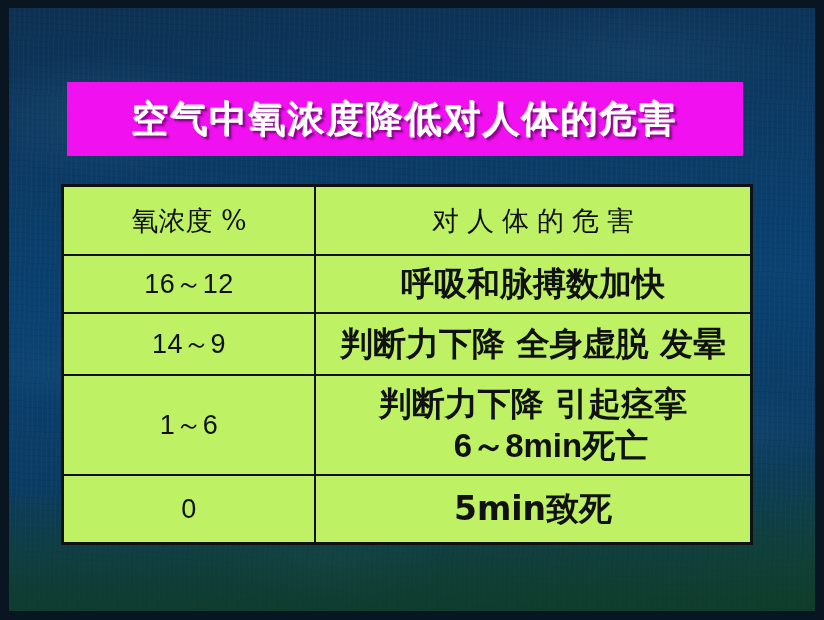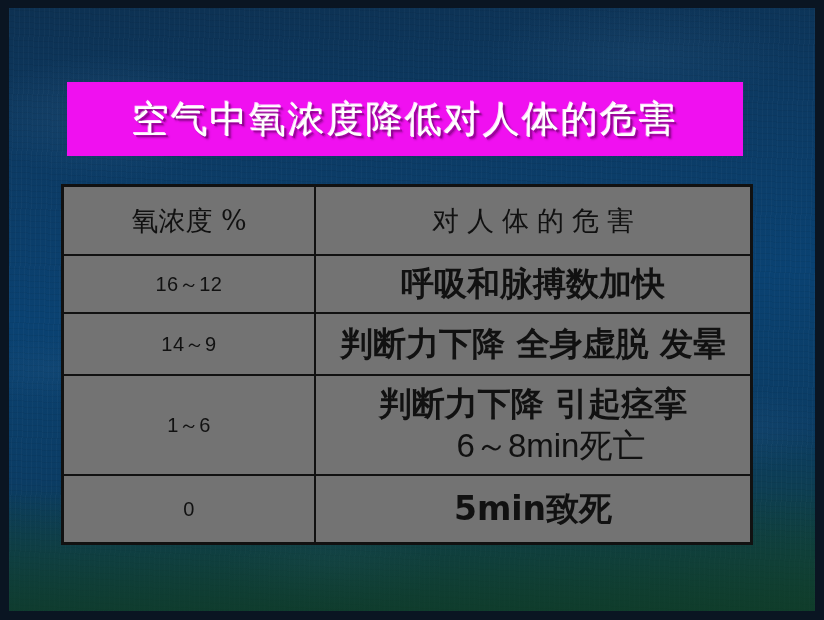--- a/index.html
+++ b/index.html
@@ -55,21 +55,21 @@
     height: 74px;
     background: #f010f0;
     display: flex;
     align-items: center;
     justify-content: center;
     z-index: 3;
   }
 
   #title-text {
     font-family: "DejaVu Serif", "Liberation Serif", serif;
-    font-weight: normal;
+    font-weight: bold;
     font-size: 37px;
     line-height: 1;
     color: #ffffff;
     letter-spacing: 2px;
     white-space: nowrap;
     text-shadow:
       2px 2px 0 rgba(120,0,120,0.55),
       3px 3px 2px rgba(80,0,80,0.40),
       -1px -1px 0 rgba(255,255,255,0.85);
   }
@@ -83,21 +83,21 @@
     border-collapse: collapse;
     table-layout: fixed;
     background: #ffff00;
     z-index: 3;
     box-shadow: 0 0 0 1px #111111;
   }
 
   #hazard-table td,
   #hazard-table th {
     border: 2px solid #111111;
-    background: #737373;
+    background: #bef264;
     color: #111111;
     text-align: center;
     vertical-align: middle;
     padding: 0;
   }
 
   .col-conc { width: 252px; }
   .col-hazard { width: 436px; }
 
   
@@ -106,33 +106,33 @@
     font-family: "DejaVu Serif", "Liberation Serif", serif;
     font-weight: normal;
     font-size: 27px;
   }
   .header-cell.spaced { letter-spacing: 8px; text-indent: 8px; }
 
   
   .conc-cell {
     font-family: "Liberation Sans", "DejaVu Sans", sans-serif;
     font-weight: normal;
-    font-size: 20px;
+    font-size: 27px;
     letter-spacing: 0.5px;
   }
   .hazard-cell {
     font-family: "DejaVu Sans", "Liberation Sans", sans-serif;
     font-weight: bold;
     font-size: 33px;
     line-height: 1.28;
   }
   .hazard-cell .line2 {
     display: block;
     font-family: "Liberation Sans", "DejaVu Sans", sans-serif;
-    font-weight: normal;
+    font-weight: bold;
     margin-left: 36px;
   }
 
   tr.row-h56 td { height: 56px; }
   tr.row-h60 td { height: 60px; }
   tr.row-h98 td { height: 98px; }
   tr.row-h66 td { height: 66px; }
 </style>
 </head>
 <body>

